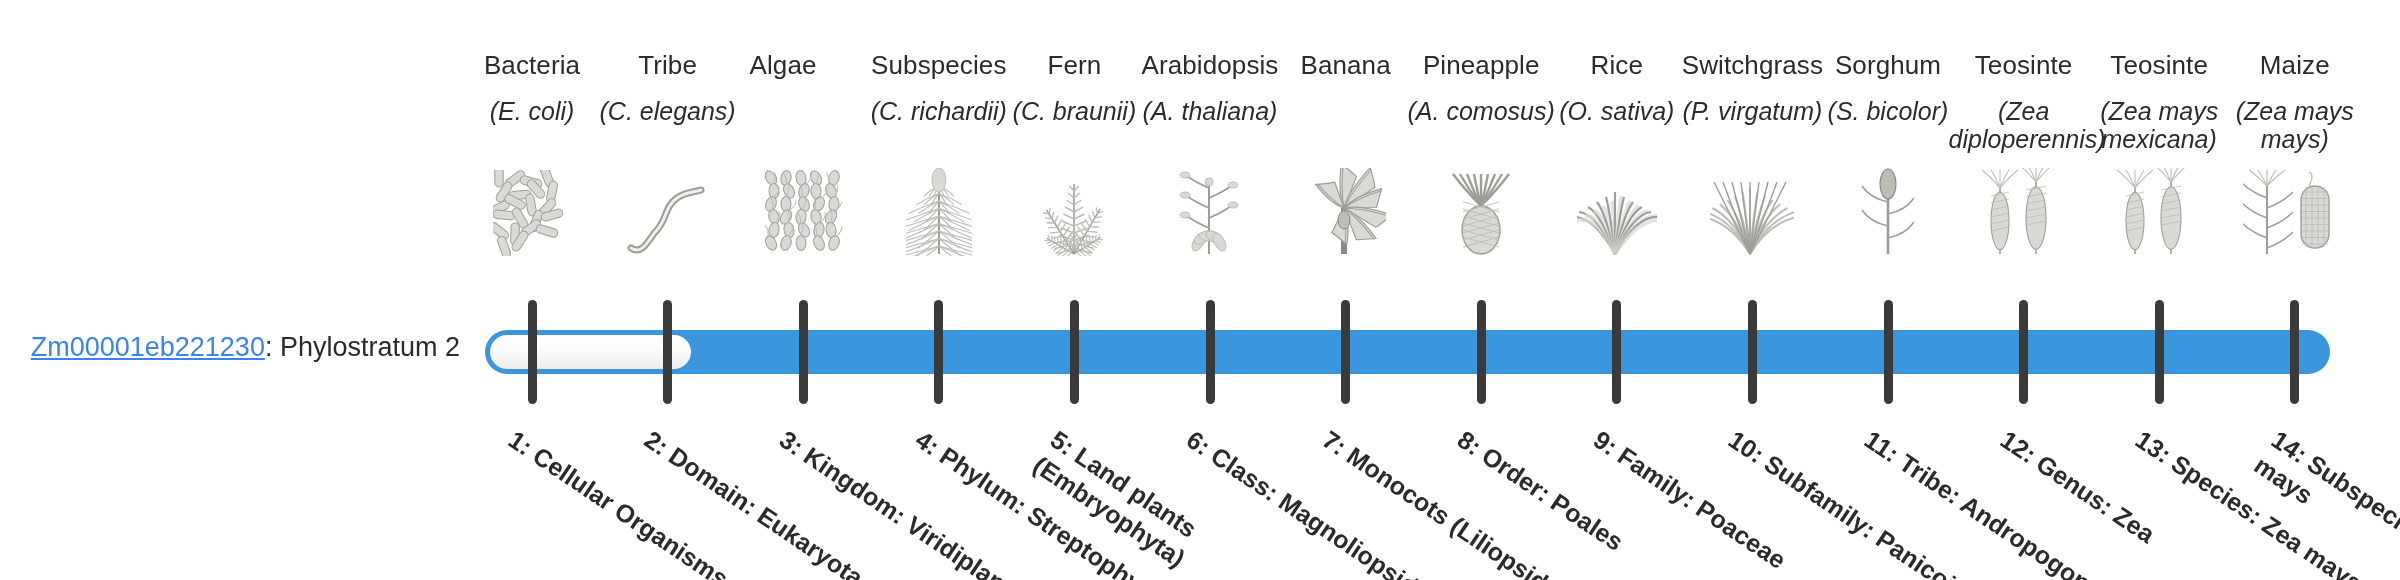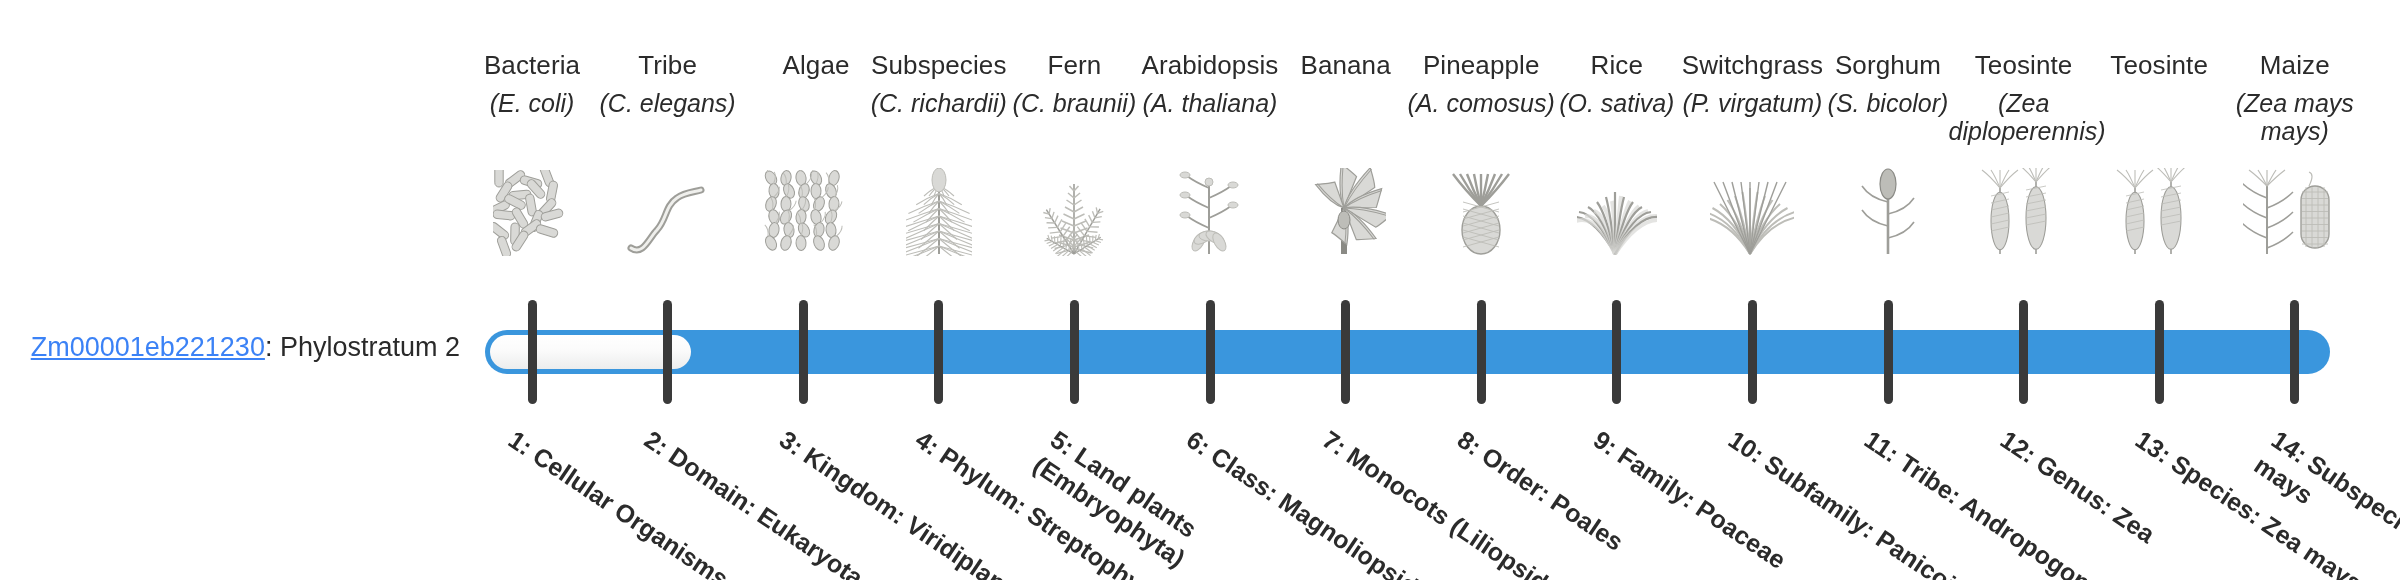--- a/index.html
+++ b/index.html
@@ -31,21 +31,21 @@
     width:150px;
     margin-left:-75px;
     text-align:center;
   }
   .col .common{
     font-size:26px;color:#2b2b2b;
     line-height:1.05;
     letter-spacing:.1px;
   }
   .col .sci{
-    margin-top:10px;
+    margin-top:18px;
     font-size:25px;color:#2b2b2b;
     font-style:italic;
     line-height:1.12;
   }
 
   
   .thumb{
     position:absolute;
     top:168px;
     height:88px;
@@ -199,21 +199,21 @@
       <div class="col" style="left: 667.6px;">
         <div class="common">Tribe</div>
         <div class="sci">(C. elegans)</div>
       </div>
       <div class="thumb" style="left: 667.6px;">
         <svg width="86" height="70" viewBox="0 0 86 70">
       <path d="M6 62 C18 70 24 52 32 44 C42 33 40 20 52 12 C60 6 70 6 76 4" fill="none" stroke="#9e9e99" stroke-width="7" stroke-linecap="round"></path>
       <path d="M6 62 C18 70 24 52 32 44 C42 33 40 20 52 12 C60 6 70 6 76 4" fill="none" stroke="#efefec" stroke-width="3" stroke-linecap="round"></path>
     </svg>
       </div>
-      <div class="col" style="left: 816px;">
+      <div class="col" style="left: 783px;">
         <div class="common">Algae</div>
       </div>
       <div class="thumb" style="left: 803.2px;">
         <svg width="80" height="86" viewBox="0 0 80 86">
           <g transform="translate(8,8) rotate(-30)">
             <ellipse rx="5" ry="7.5" fill="#d9d9d6" stroke="#9e9e99" stroke-width="1"></ellipse>
             <path d="M0 -7 q4 -7 2 -12" fill="none" stroke="#bdbdb8" stroke-width="1"></path>
           </g>
           <g transform="translate(23,8) rotate(11)">
             <ellipse rx="5" ry="7.5" fill="#d9d9d6" stroke="#9e9e99" stroke-width="1"></ellipse>
@@ -721,20 +721,21 @@
         <path d="M0 14 q-10 -12 -18 -18" stroke="#bdbdb8" stroke-width="1.1" fill="none"></path>
             <path d="M0 14 q-5 -12 -9 -18" stroke="#bdbdb8" stroke-width="1.1" fill="none"></path>
             <path d="M0 14 q0 -12 0 -18" stroke="#bdbdb8" stroke-width="1.1" fill="none"></path>
             <path d="M0 14 q5 -12 9 -18" stroke="#bdbdb8" stroke-width="1.1" fill="none"></path>
             <path d="M0 14 q10 -12 18 -18" stroke="#bdbdb8" stroke-width="1.1" fill="none"></path>
       </g>
         </svg>
       </div>
       <div class="col" style="left: 2159.2px;">
         <div class="common">Teosinte</div>
+        <div class="sci">(Zea mays mexicana)</div>
       </div>
       <div class="thumb" style="left: 2159.2px;">
         <svg width="100" height="88" viewBox="0 0 100 88">
           <g transform="translate(26,0)">
         <path d="M0 86 L0 20" stroke="#9e9e99" stroke-width="1.6" fill="none"></path>
         <ellipse cx="0" cy="53" rx="9" ry="28.695652173913047" fill="#d9d9d6" stroke="#9e9e99" stroke-width="1.1"></ellipse>
         <path d="M-9 28 L9 24" stroke="#bdbdb8" stroke-width=".8"></path>
             <path d="M-9 35 L9 31" stroke="#bdbdb8" stroke-width=".8"></path>
             <path d="M-9 42 L9 38" stroke="#bdbdb8" stroke-width=".8"></path>
             <path d="M-9 49 L9 45" stroke="#bdbdb8" stroke-width=".8"></path>

